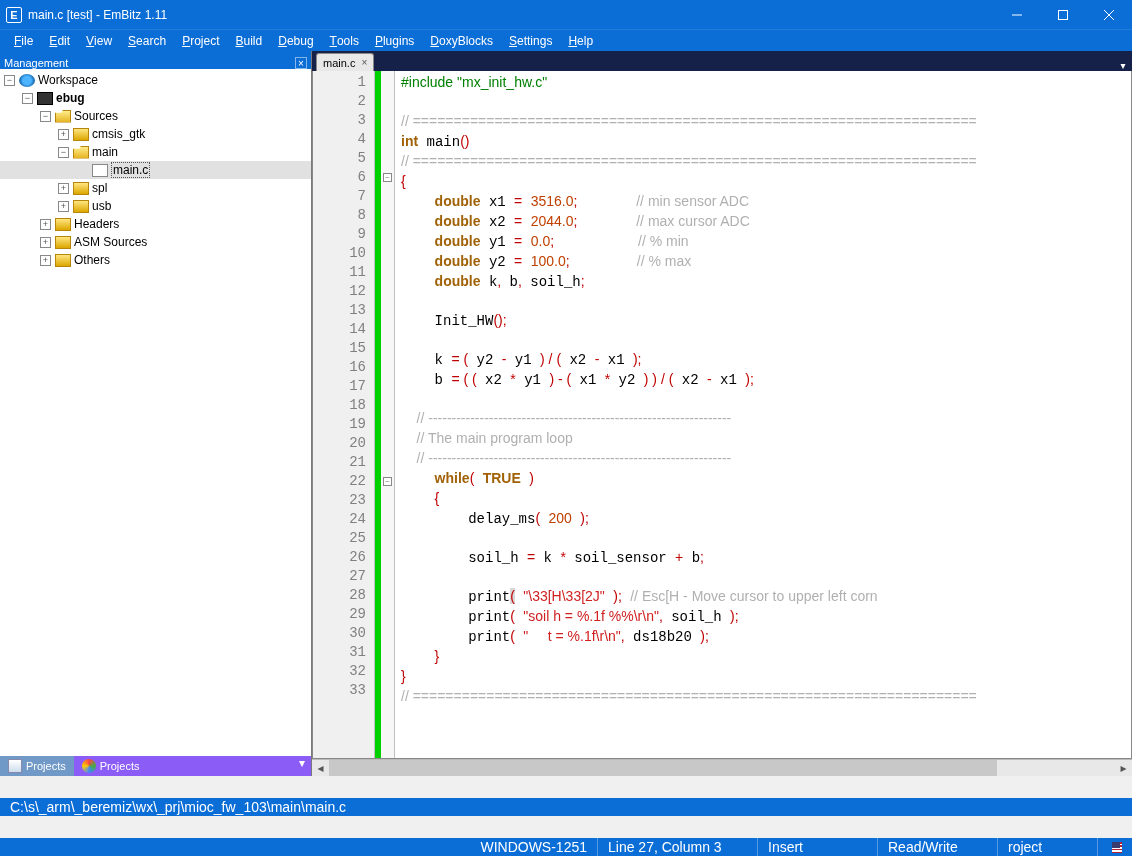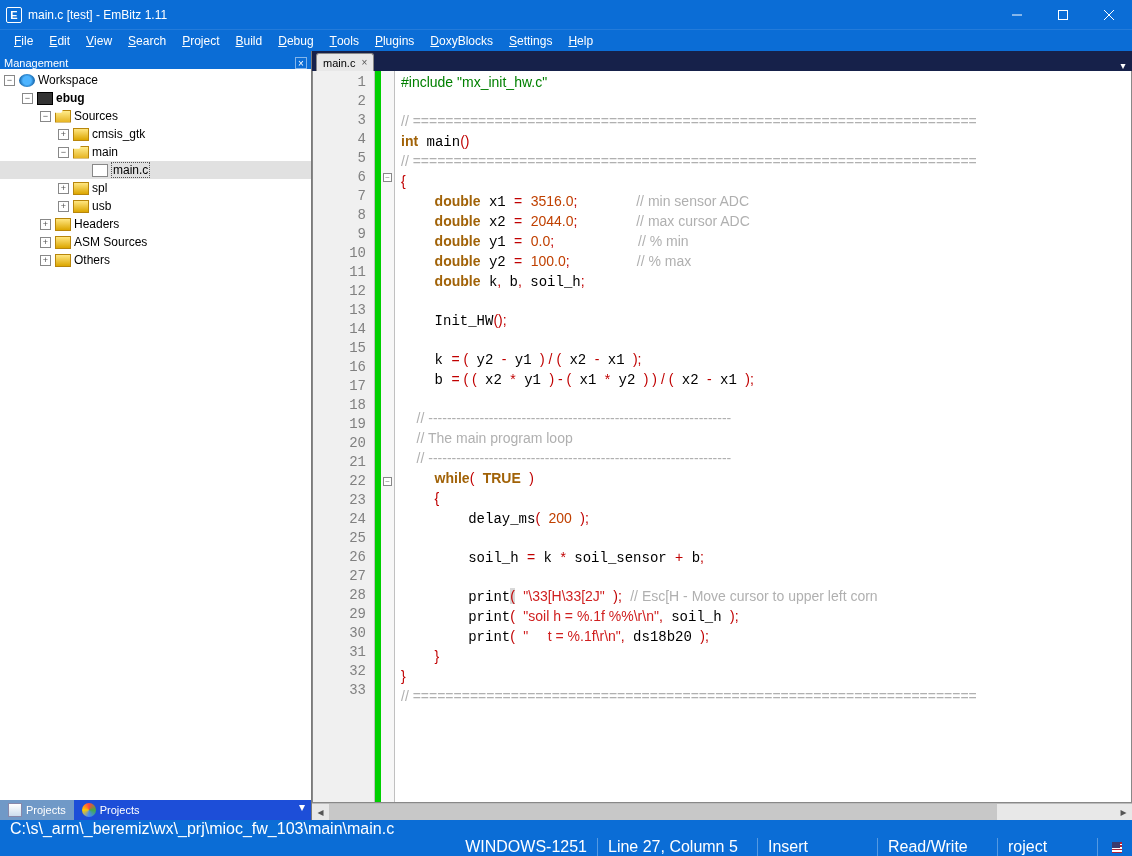--- a/index.html
+++ b/index.html
@@ -31,21 +31,21 @@
 .ico { width:16px; height:13px; margin-right:3px; flex:none; }
 .ico-ws { background:radial-gradient(circle at 50% 50%,#4db4ff 40%,#1b6db3 70%); border-radius:50%; }
 .ico-prj { background:#333; border:1px solid #000; }
 .ico-foldo { background:linear-gradient(#ffec8b,#e6b422); border:1px solid #b8860b; clip-path:polygon(0 25%,40% 25%,50% 0,100% 0,100% 100%,0 100%); position:relative; }
 .ico-foldc { background:linear-gradient(#ffe680,#dca600); border:1px solid #b8860b; }
 .ico-file { background:#fff; border:1px solid #888; }
 .sel { background:#e1e1e1; }
 .sel .label { border:1px dotted #555; padding:0 1px; }
 .bold { font-weight:bold; }
 
-.side-tabs { height:20px; background:#1d4ed8; display:flex; align-items:flex-start; }
+.side-tabs { height:20px; background:#8b5cf6; display:flex; align-items:flex-start; }
 .side-tab { padding:0 8px; height:100%; display:flex; align-items:center; gap:4px; color:#fff; font-size:11px; }
 .side-tab.active { background:#7099c7; }
 .side-tab .sico { width:14px; height:14px; }
 .sico-prj { background:linear-gradient(#fff,#cde); border:1px solid #88a; }
 .sico-sym { background:conic-gradient(#f44,#4a4,#48f,#fc0,#f44); border-radius:50%; }
 .side-tabs .drop { margin-left:auto; width:18px; color:#fff; text-align:center; }
 
 
 .editorarea { flex:1; display:flex; flex-direction:column; min-width:0; }
 .tabsbar { height:20px; background:#16214a; display:flex; align-items:flex-end; padding-left:4px; justify-content:space-between; }
@@ -68,21 +68,21 @@
 .op  { color:#c00000; }
 .pre { color:#008000; }
 .brH { background:#d8d8d8; }
 
 .hscroll { height:17px; background:#e8e8e8; border-top:1px solid #bbb; display:flex; align-items:center; }
 .hscroll .arrow { width:17px; height:17px; display:flex; align-items:center; justify-content:center; color:#555; }
 .hscroll .track { flex:1; height:100%; background:#e8e8e8; position:relative; }
 .hscroll .thumb { position:absolute; left:0; top:0; bottom:0; width:85%; background:#c8c8c8; }
 
 
-.statusbar { height:18px; background:#0b6dd6; color:#fff; display:flex; align-items:flex-end; font-size:16px; }
+.statusbar { height:18px; background:#0b6dd6; color:#fff; display:flex; align-items:flex-end; font-size:14px;margin-top:22px; }
 .statusbar .cell { padding:0 10px; border-right:1px solid rgba(255,255,255,.3); height:100%; display:flex; align-items:center; }
 .statusbar .cell:last-child { border-right:none; }
 .statusbar .flag { width:18px; height:11px; background:linear-gradient(#b22234 0 15%,#fff 15% 30%,#b22234 30% 45%,#fff 45% 60%,#b22234 60% 75%,#fff 75% 90%,#b22234 90%); position:relative; margin-left:4px; }
 .statusbar .flag::before { content:""; position:absolute; left:0; top:0; width:8px; height:6px; background:#3c3b6e; }
 .spacer { flex:1; }
 </style>
 </head>
 <body>
 
 <div class="titlebar">
@@ -328,20 +328,20 @@
   </div>
 </div>
 
 <div class="statusbar">
   <div class="cell" style="border:none">C:\s\_arm\_beremiz\wx\_prj\mioc_fw_103\main\main.c</div>
 </div>
 <div class="statusbar">
   <div class="cell" style="width:312px;border:none"></div>
   <div class="spacer"></div>
   <div class="cell">WINDOWS-1251</div>
-  <div class="cell" style="width:160px">Line 27, Column 5</div>
+  <div class="cell" style="width:160px">Line 27, Column 3</div>
   <div class="cell" style="width:120px">Insert</div>
   <div class="cell" style="width:120px">Read/Write</div>
   <div class="cell" style="width:100px">roject</div>
   <div class="cell" style="width:34px;justify-content:center">
       <span class="flag"></span>
     </div>
 </div>
 
 </body></html>

